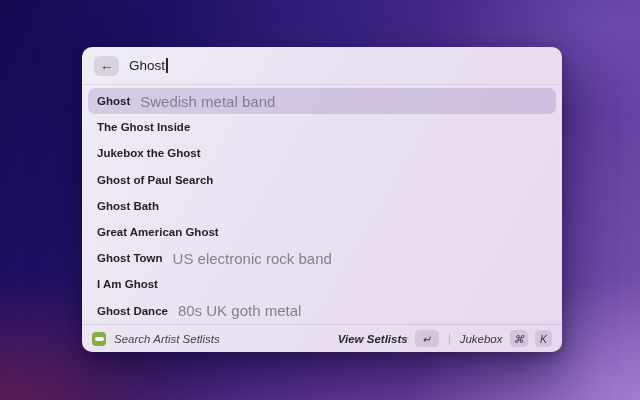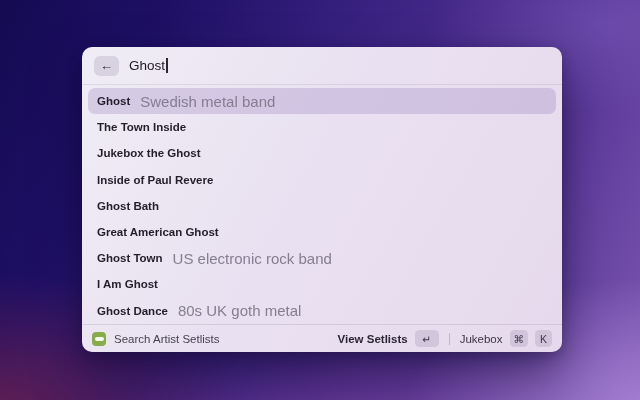--- a/index.html
+++ b/index.html
@@ -57,20 +57,21 @@
   }
   .row.selected { background:rgba(121,92,175,0.22); }
   .row-title { font-size:11.5px; font-weight:600; color:#221e2b; white-space:nowrap; }
   .row-subtitle { font-size:15px; font-weight:400; color:#847e91; white-space:nowrap; }
 
   
   .footer {
     position:absolute; left:0; right:0; bottom:0; height:28px;
     display:flex; align-items:center; padding:8px 10px;
     border-top:1px solid rgba(30,20,60,0.10);
+    font-style:italic;
   }
   .app-icon {
     width:14px; height:14px; border-radius:4px; background:#86ad49;
     position:relative; flex:0 0 auto;
   }
   .app-icon::after {
     content:""; position:absolute; left:2.5px; right:2.5px; top:5px; height:4px;
     border-radius:2px; background:rgba(255,255,255,0.93);
   }
   .app-name { margin-left:8px; font-size:11.5px; color:#47424f; }
@@ -102,29 +103,29 @@
         <span class="caret"></span>
       </div>
     </div>
 
     <div class="list">
       <div class="row selected">
         <span class="row-title">Ghost</span>
         <span class="row-subtitle">Swedish metal band</span>
       </div>
       <div class="row">
-        <span class="row-title">The Town Inside</span>
+        <span class="row-title">The Ghost Inside</span>
         <span class="row-subtitle"></span>
       </div>
       <div class="row">
         <span class="row-title">Jukebox the Ghost</span>
         <span class="row-subtitle"></span>
       </div>
       <div class="row">
-        <span class="row-title">Inside of Paul Revere</span>
+        <span class="row-title">Ghost of Paul Search</span>
         <span class="row-subtitle"></span>
       </div>
       <div class="row">
         <span class="row-title">Ghost Bath</span>
         <span class="row-subtitle"></span>
       </div>
       <div class="row">
         <span class="row-title">Great American Ghost</span>
         <span class="row-subtitle"></span>
       </div>

